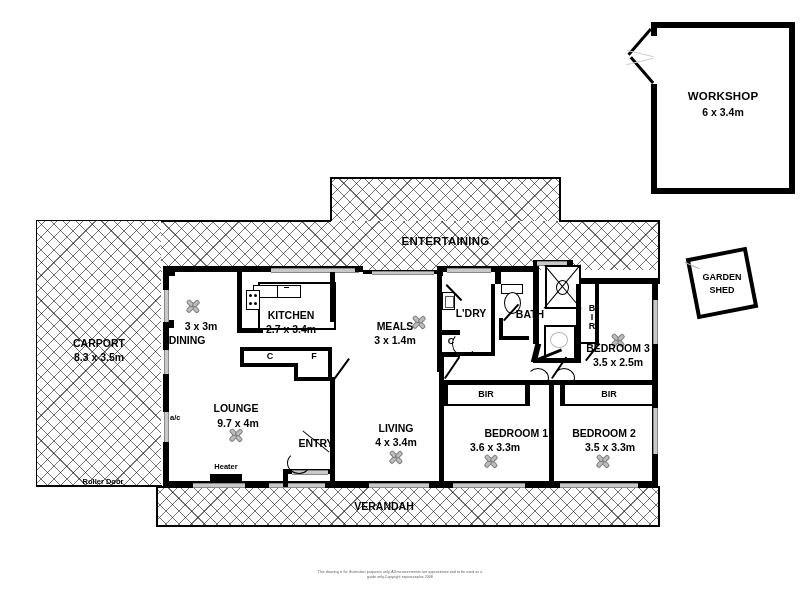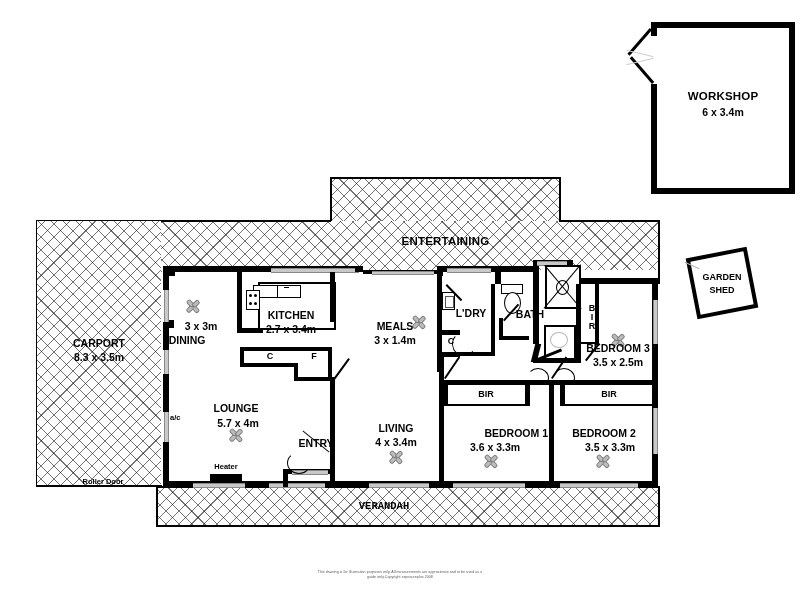--- a/index.html
+++ b/index.html
@@ -103,21 +103,21 @@
   <div class="thin" style="left:156px;top:486px;width:1.6px;height:41px;"></div>
   <div class="thin" style="left:658px;top:486px;width:1.6px;height:41px;"></div>
   <div class="thin" style="left:156px;top:525px;width:504px;height:1.8px;"></div>
 
   <div class="lbl mid" style="left:40px;top:337px;width:118px;">CARPORT</div>
   <div class="lbl mid" style="left:40px;top:351px;width:118px;">8.3 x 3.5m</div>
   <div class="lbl xs" style="left:48px;top:478px;width:110px;">Roller Door</div>
 
   <div class="lbl big" style="left:330px;top:235px;width:231px;">ENTERTAINING</div>
 
-  <div class="lbl mid" style="left:156px;top:500px;width:456px;font-family:Liberation Mono, monospace;">VERANDAH</div>
+  <div class="lbl mid" style="left:156px;top:500px;width:456px;">VERANDAH</div>
 
   <div class="room" style="left:163px;top:270px;width:495px;height:217px;"></div>
   <div class="room" style="left:163px;top:270px;width:168px;height:217px;"></div>
   <div class="room" style="left:241px;top:272px;width:90px;height:60px;"></div>
 
   <div class="wall" style="left:163px;top:266px;width:106px;height:6px;"></div>
   <div class="wall" style="left:269px;top:266px;width:92px;height:6px;"></div>
   <div class="win" style="left:271px;top:268px;width:88px;height:3px;"></div>
   <div class="wall" style="left:355px;top:266px;width:8px;height:6px;"></div>
   <div class="wall" style="left:363px;top:270px;width:74px;height:4px;"></div>
@@ -283,21 +283,21 @@
   <div class="lbl mid" style="left:568px;top:342px;width:100px;">BEDROOM 3</div>
   <div class="lbl mid" style="left:568px;top:356px;width:100px;">3.5 x 2.5m</div>
 
   <div class="fan" style="left:229px;top:426px;">
       <i></i>
       <i></i>
       <i></i>
       <i></i>
     </div>
   <div class="lbl mid" style="left:190px;top:402px;width:92px;">LOUNGE</div>
-  <div class="lbl mid" style="left:192px;top:417px;width:92px;">5.7 x 4m</div>
+  <div class="lbl mid" style="left:192px;top:417px;width:92px;">9.7 x 4m</div>
 
   <div class="fan" style="left:389px;top:448px;">
       <i></i>
       <i></i>
       <i></i>
       <i></i>
     </div>
   <div class="lbl mid" style="left:350px;top:422px;width:92px;">LIVING</div>
   <div class="lbl mid" style="left:350px;top:436px;width:92px;">4 x 3.4m</div>
 

